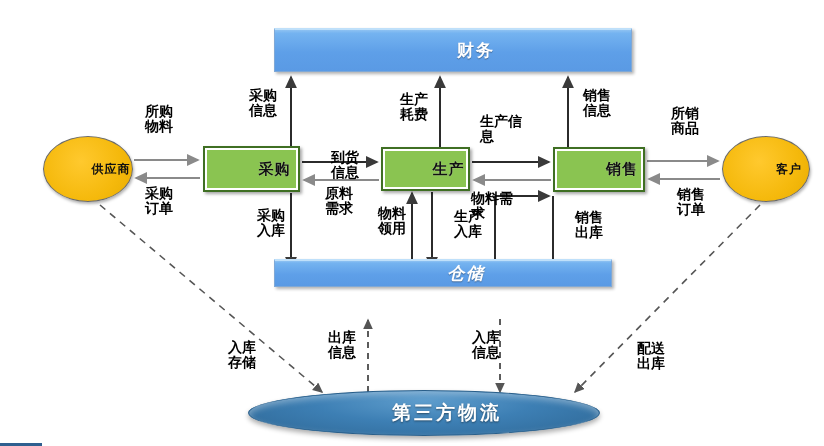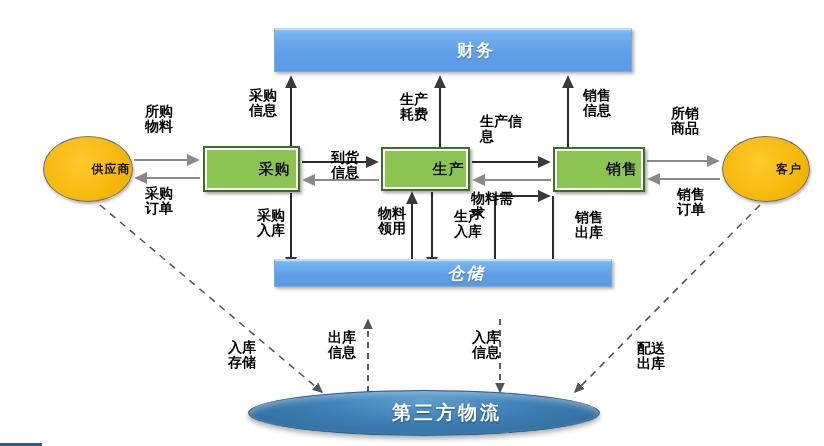--- a/index.html
+++ b/index.html
@@ -213,20 +213,22 @@
   <div class="lbl" style="left:128px; top:104px; width:62px;text-align:center;">所购
 物料</div>
   <div class="lbl" style="left:128px; top:186px; width:62px;">采购
 订单</div>
   <div class="lbl" style="left:232px; top:88px; width:62px;">采购
 信息</div>
   <div class="lbl" style="left:314px; top:110px; width:62px;margin-top:40px;">到货
 信息</div>
   <div class="lbl" style="left:383px; top:92px; width:62px;">生产
 耗费</div>
+  <div class="lbl" style="left:308px; top:186px; width:62px;">原料
+需求</div>
   <div class="lbl" style="left:240px; top:208px; width:62px;">采购
 入库</div>
   <div class="lbl" style="left:361px; top:206px; width:62px;">物料
 领用</div>
   <div class="lbl" style="left:437px; top:209px; width:62px;">生产
 入库</div>
   <div class="lbl" style="left:480px; top:114px; width:70px; text-align:left;">生产信
 息</div>
   <div class="lbl" style="left:566px; top:88px; width:62px;">销售
 信息</div>

